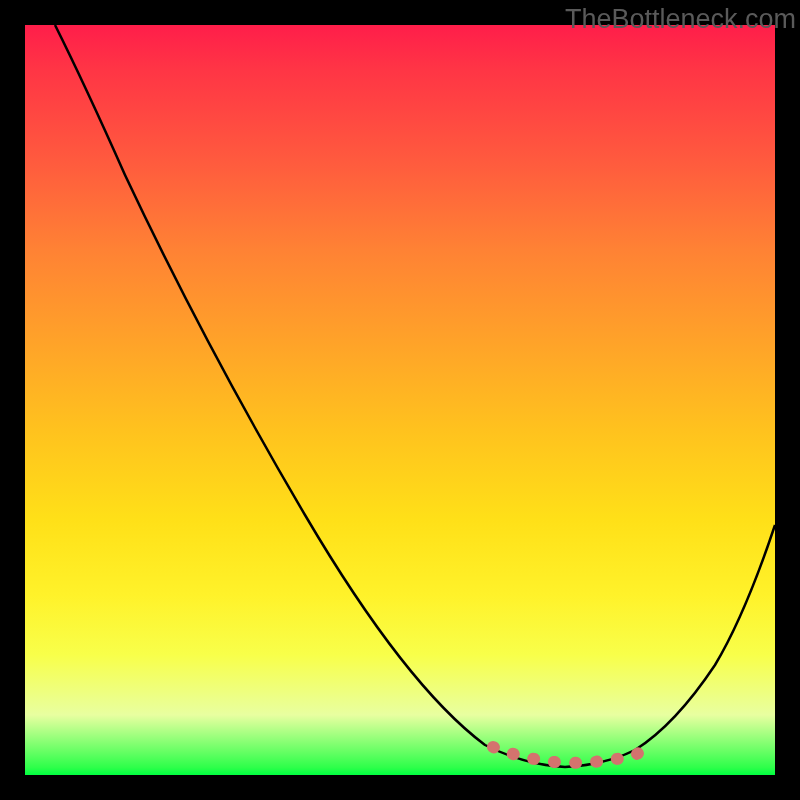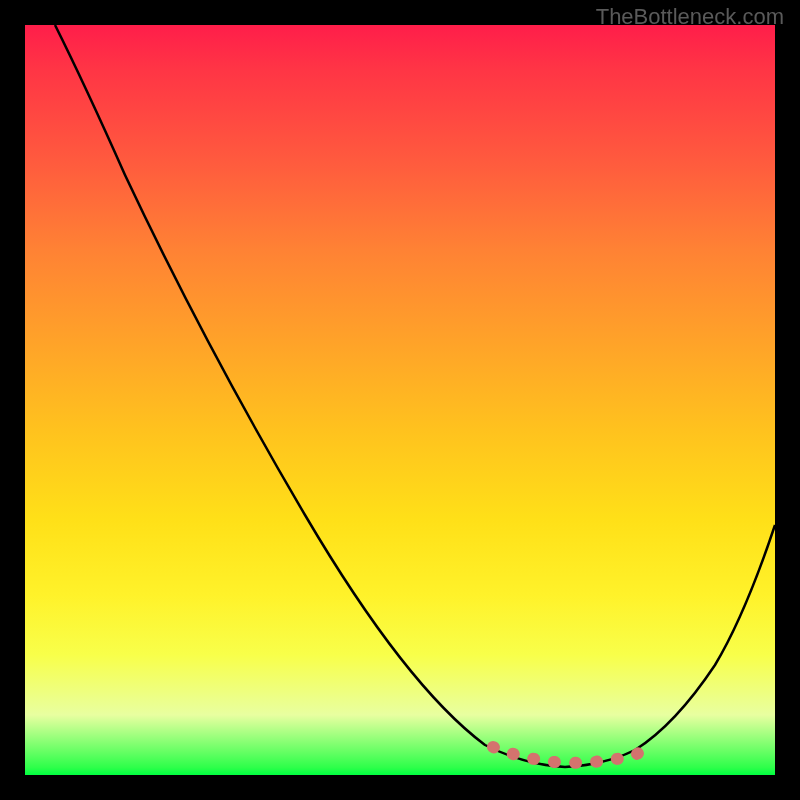--- a/index.html
+++ b/index.html
@@ -6,23 +6,23 @@
   body {
     width: 800px;
     height: 800px;
     background: #000000;
     position: relative;
     font-family: Arial, sans-serif;
   }
   .watermark {
     position: absolute;
     top: 4px;
-    right: 16px;
+    right: 4px;
     color: #5a5a5a;
-    font-size: 22px;
+    font-size: 27px;
     font-weight: 500;
     z-index: 10;
   }
   .chart-area {
     position: absolute;
     left: 25px;
     top: 25px;
     width: 750px;
     height: 750px;
     background: linear-gradient(to bottom,

